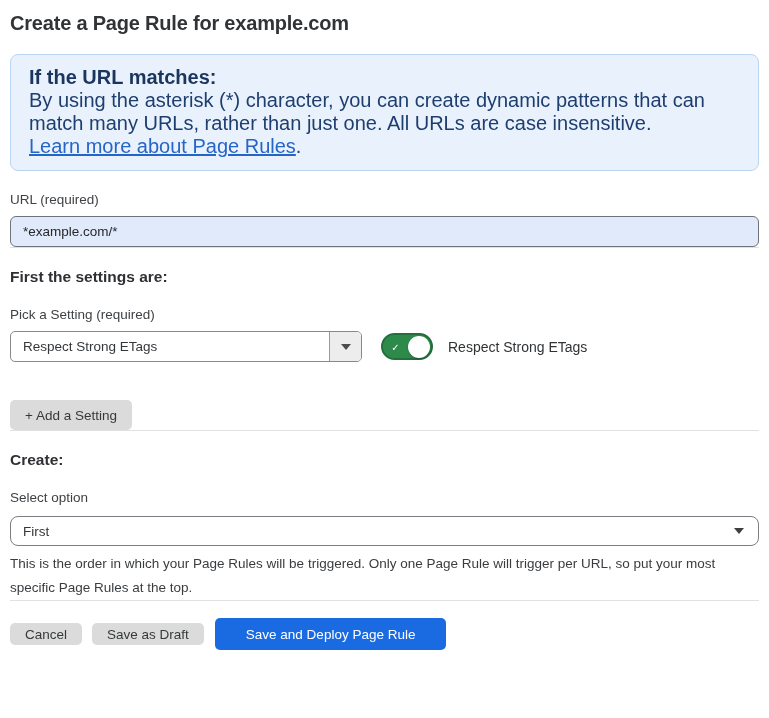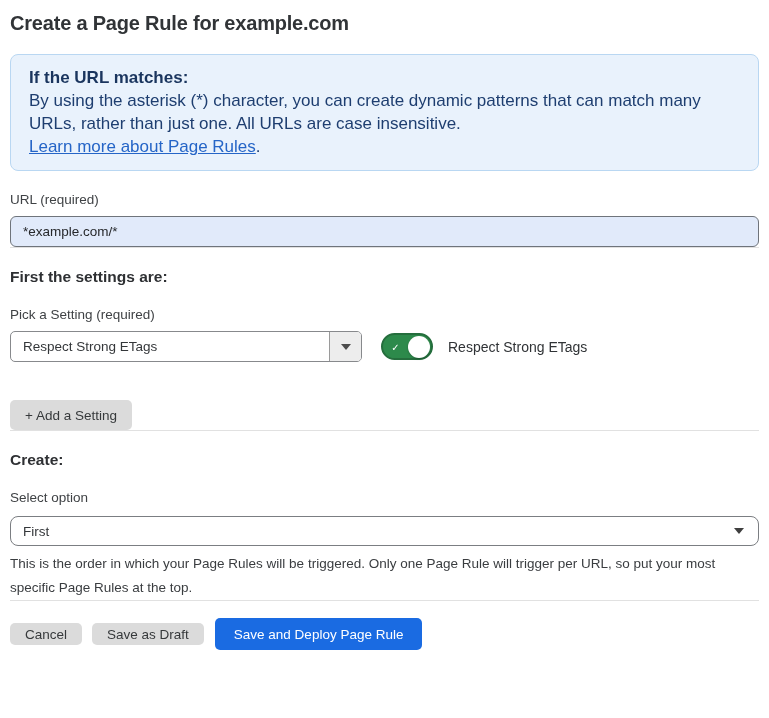--- a/index.html
+++ b/index.html
@@ -8,21 +8,21 @@
     width:769px; height:718px; background:#ffffff; position:relative;
     font-family:"Liberation Sans","DejaVu Sans",sans-serif; color:#303336;
     padding:10px 10px 0 10px; overflow:hidden;
   }
   h1.page-title {
     margin:0; font-size:20px; line-height:26px; font-weight:bold; color:#313437;
     letter-spacing:-0.2px;
   }
   .info-box {
     margin-top:18px; background:#e9f2fc; border:1px solid #b9d7f2; border-radius:8px;
-    padding:11px 18px 12px 18px; color:#1e3e70; font-size:17px; line-height:23px;
+    padding:11px 18px 12px 18px; color:#1e3e70; font-size:20px; line-height:23px;
   }
   .info-heading { font-weight:bold; color:#1a355e; }
   .info-body { }
   .info-link-line a {
     color:#2565c7; text-decoration:underline; cursor:pointer;
   }
   .field-label {
     display:block; margin-top:21px; font-size:13.5px; color:#3f4245; line-height:16px;
   }
   .url-input {
@@ -89,21 +89,21 @@
     border-top:6px solid #3f3f3f;
   }
   .help-text {
     margin:6px 0 0 0; font-size:13.5px; line-height:24px; color:#3a3d40; max-width:740px;
   }
   .footer { margin-top:17px; display:flex; align-items:center; }
   .footer .gray-btn { height:22px; }
   .footer .btn-gap { margin-left:10px; }
   .blue-btn {
     background:#1a6be2; color:#ffffff; border-radius:5px; height:32px;
-    padding:0 19px; font-size:13.5px; margin-left:11px;
+    padding:0 31px; font-size:13.5px; margin-left:11px;
   }
 </style>
 </head>
 <body>
 
 <div class="canvas">
 
   <h1 class="page-title">Create a Page Rule for example.com</h1>
 
   <div class="info-box">

